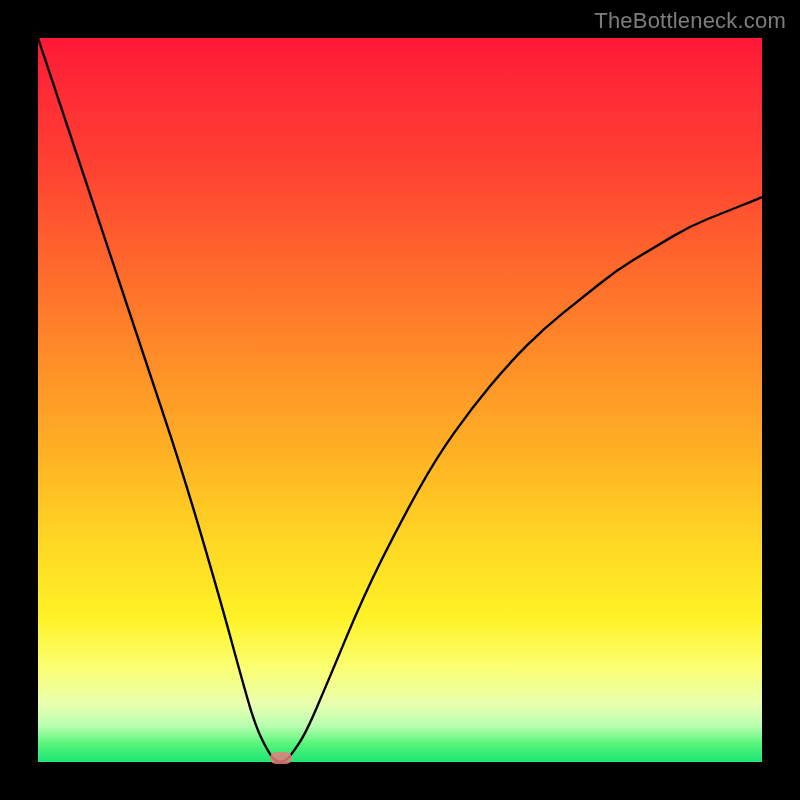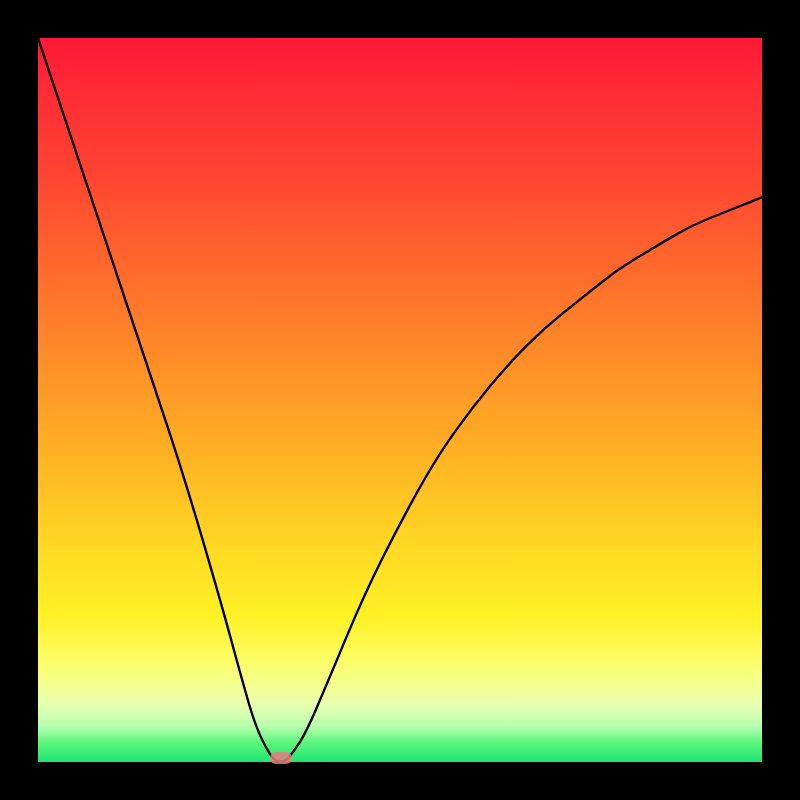--- a/index.html
+++ b/index.html
@@ -65,20 +65,21 @@
     background: #e67c7c;
     opacity: 0.85;
     transform: translate(-50%, -50%);
   }
 </style>
 </head>
 <body>
 
 <div class="frame">
 
+  <div class="watermark">TheBottleneck.com</div>
 
   <div class="plot">
 
     <svg class="curve" viewBox="0 0 724 724" preserveAspectRatio="none">
       <path id="curve-path" fill="none" stroke="#000" stroke-width="2.4" stroke-linecap="round" stroke-linejoin="round" d="M 0.0 0.0 Q 36.2 108.6 54.3 162.9 Q 72.4 217.2 90.5 271.5 Q 108.6 325.8 126.7 380.1 Q 144.8 434.4 162.9 495.9 Q 181.0 557.5 191.9 597.3 Q 202.7 637.1 210.0 662.5 Q 217.2 687.8 224.4 702.3 Q 231.7 716.8 235.3 720.4 Q 238.9 724.0 242.5 724.0 Q 246.2 724.0 249.8 720.4 Q 253.4 716.8 260.6 705.9 Q 267.9 695.0 278.7 669.7 Q 289.6 644.4 307.7 600.9 Q 325.8 557.5 343.9 521.3 Q 362.0 485.1 380.1 452.5 Q 398.2 419.9 416.3 394.6 Q 434.4 369.2 452.5 347.5 Q 470.6 325.8 488.7 307.7 Q 506.8 289.6 524.9 275.1 Q 543.0 260.6 561.1 246.2 Q 579.2 231.7 597.3 220.8 Q 615.4 210.0 633.5 199.1 Q 651.6 188.2 669.7 181.0 Q 687.8 173.8 705.9 166.5 T 724.0 159.3"></path>
     </svg>
 
     <div class="marker" id="minimum-marker" style="left: 242.54px; top: 720px;"></div>
   </div>
 </div>

